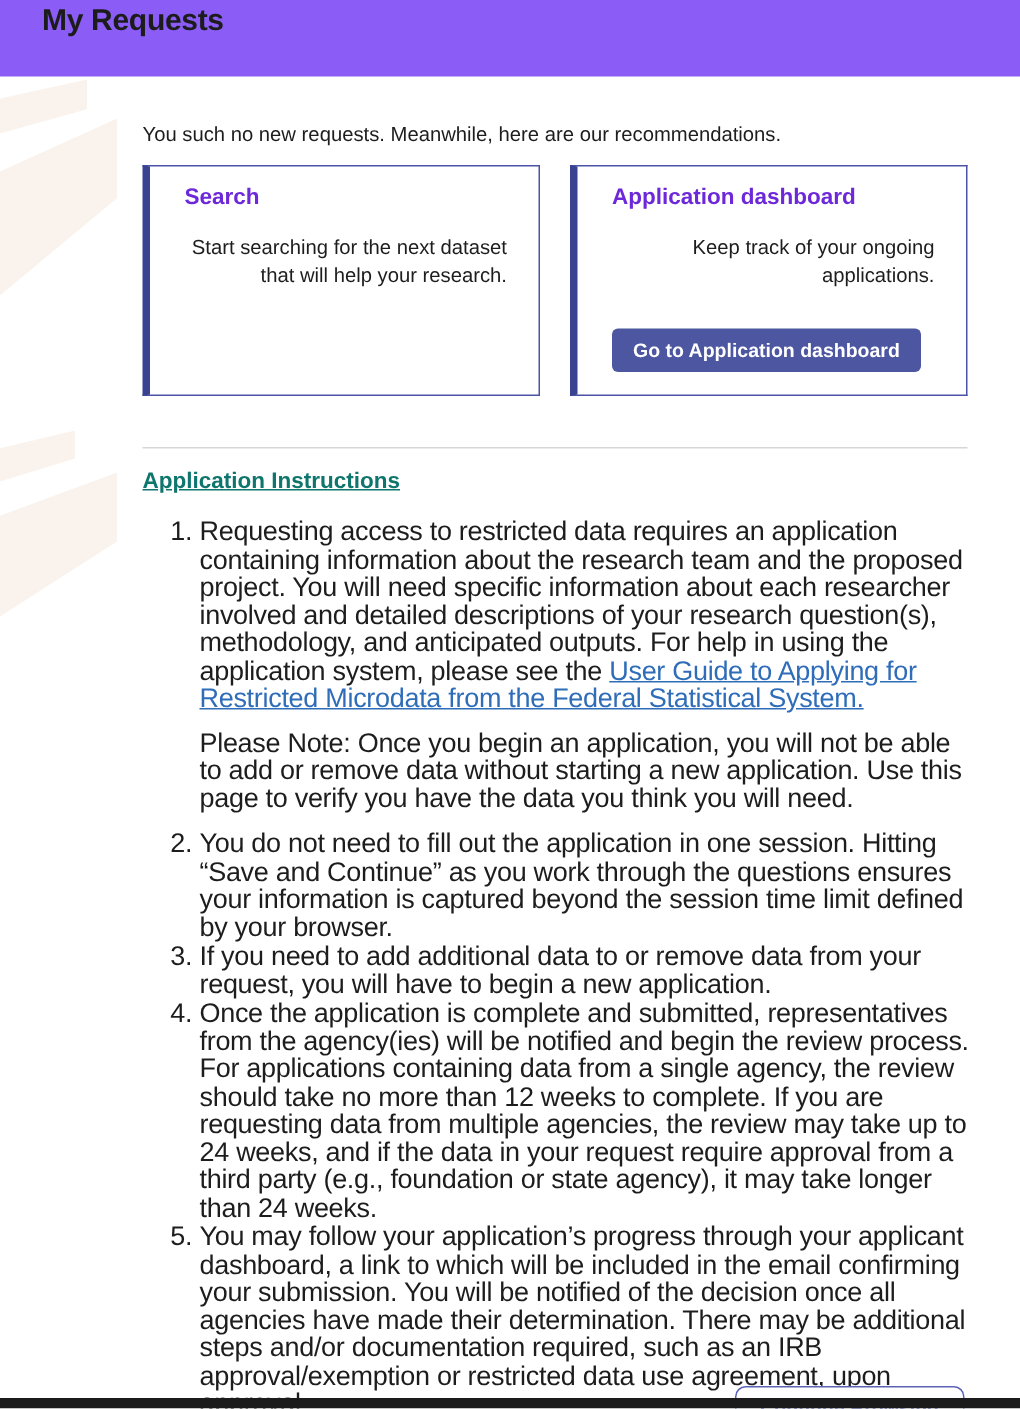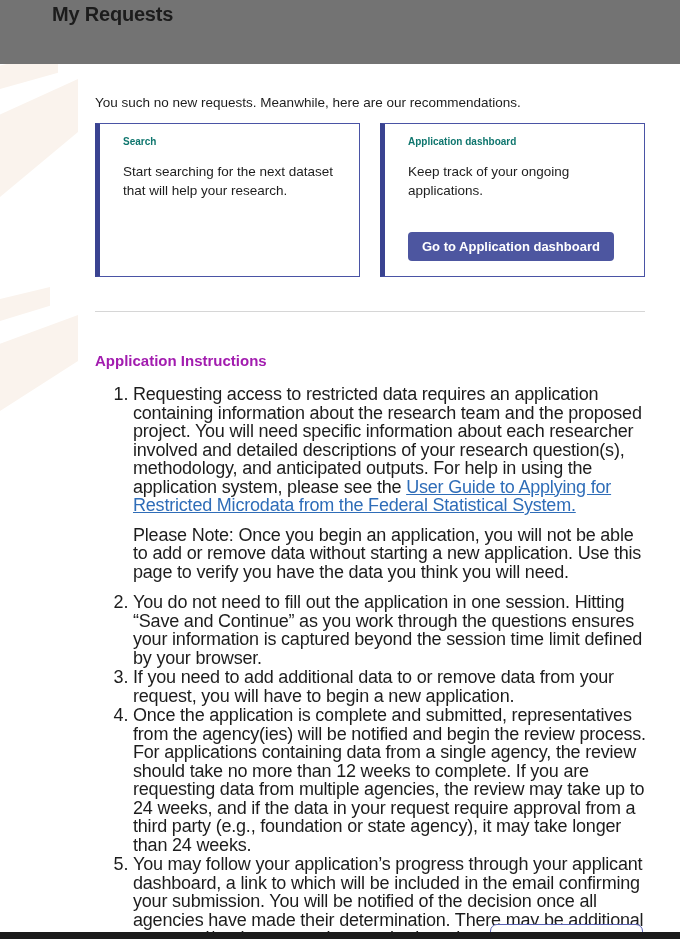--- a/index.html
+++ b/index.html
@@ -5,21 +5,21 @@
   * { box-sizing: border-box; }
   html, body { margin: 0; padding: 0; }
   body {
     width: 680px; height: 939px;
     position: relative; overflow: hidden;
     background: #ffffff;
     font-family: "Liberation Sans", sans-serif;
     color: #1d1d1d;
   }
   .page-header {
-    height: 64px; background: #737373; position: relative; z-index: 2; padding-left: 24px;
+    height: 51px; background: #8b5cf6; position: relative; z-index: 2;
   }
   .page-header h1 {
     margin: 0; padding: 3px 0 0 28px;
     font-size: 20px; font-weight: bold; color: #1c1c1c;
     letter-spacing: -0.2px;
   }
   
   .pattern { position: absolute; top: 51px; left: 0; width: 80px; height: 380px; z-index: 0; }
   .pattern .shape { position: absolute; background: #faf3ed; }
   .sA { left: 0; top: 2px;  width: 58px; height: 36px; clip-path: polygon(0 35%, 100% 0, 100% 55%, 0 100%); }
@@ -31,32 +31,32 @@
 
   .intro { margin: 31px 0 13px; font-size: 13.5px; color: #1d1d1d; }
 
   .cards { display: flex; gap: 20px; margin-right: 5px; }
   .card {
     flex: 1; height: 154px; background: #ffffff;
     border: 1px solid #4a53a5; border-left: 5px solid #3a4391;
     padding: 12px 20px 15px 23px;
     display: flex; flex-direction: column;
   }
-  .card h3 { margin: 0; font-size: 10px; font-weight: bold; color: #0f766e; }
-  .card p { margin: 15px 0 0; font-size: 13.5px; line-height: 19px; max-width: 215px; }
+  .card h3 { margin: 0; font-size: 15px; font-weight: bold; color: #6d28d9; }
+  .card p { margin: 15px 0 0; font-size: 13.5px; line-height: 19px; max-width: 215px; text-align: right; }
   .btn {
     margin-top: auto; align-self: flex-start;
     background: #4d56a0; color: #ffffff;
     font-family: inherit; font-size: 13px; font-weight: bold;
     padding: 7px 14px; border: none; border-radius: 4px; cursor: pointer;
   }
 
   hr.section-divider { border: none; border-top: 1px solid #d6d6d6; margin: 34px 5px 0 0; }
 
-  h2.instructions-heading { font-size: 15px; font-weight: bold; color: #a21caf; margin: 40px 0 16px; }
+  h2.instructions-heading { font-size: 15px; font-weight: bold; color: #0f766e; margin: 13px 0 16px; text-decoration: underline; }
 
   ol.instructions-list {
     margin: 0; padding-left: 38px;
     font-size: 18px; line-height: 18.5px; letter-spacing: -0.2px;
     color: #1d1d1d;
   }
   ol.instructions-list > li { margin: 0 0 1px; }
   ol.instructions-list p { margin: 0 0 11px; }
   ol.instructions-list p:last-child { margin-bottom: 12px; }
 

